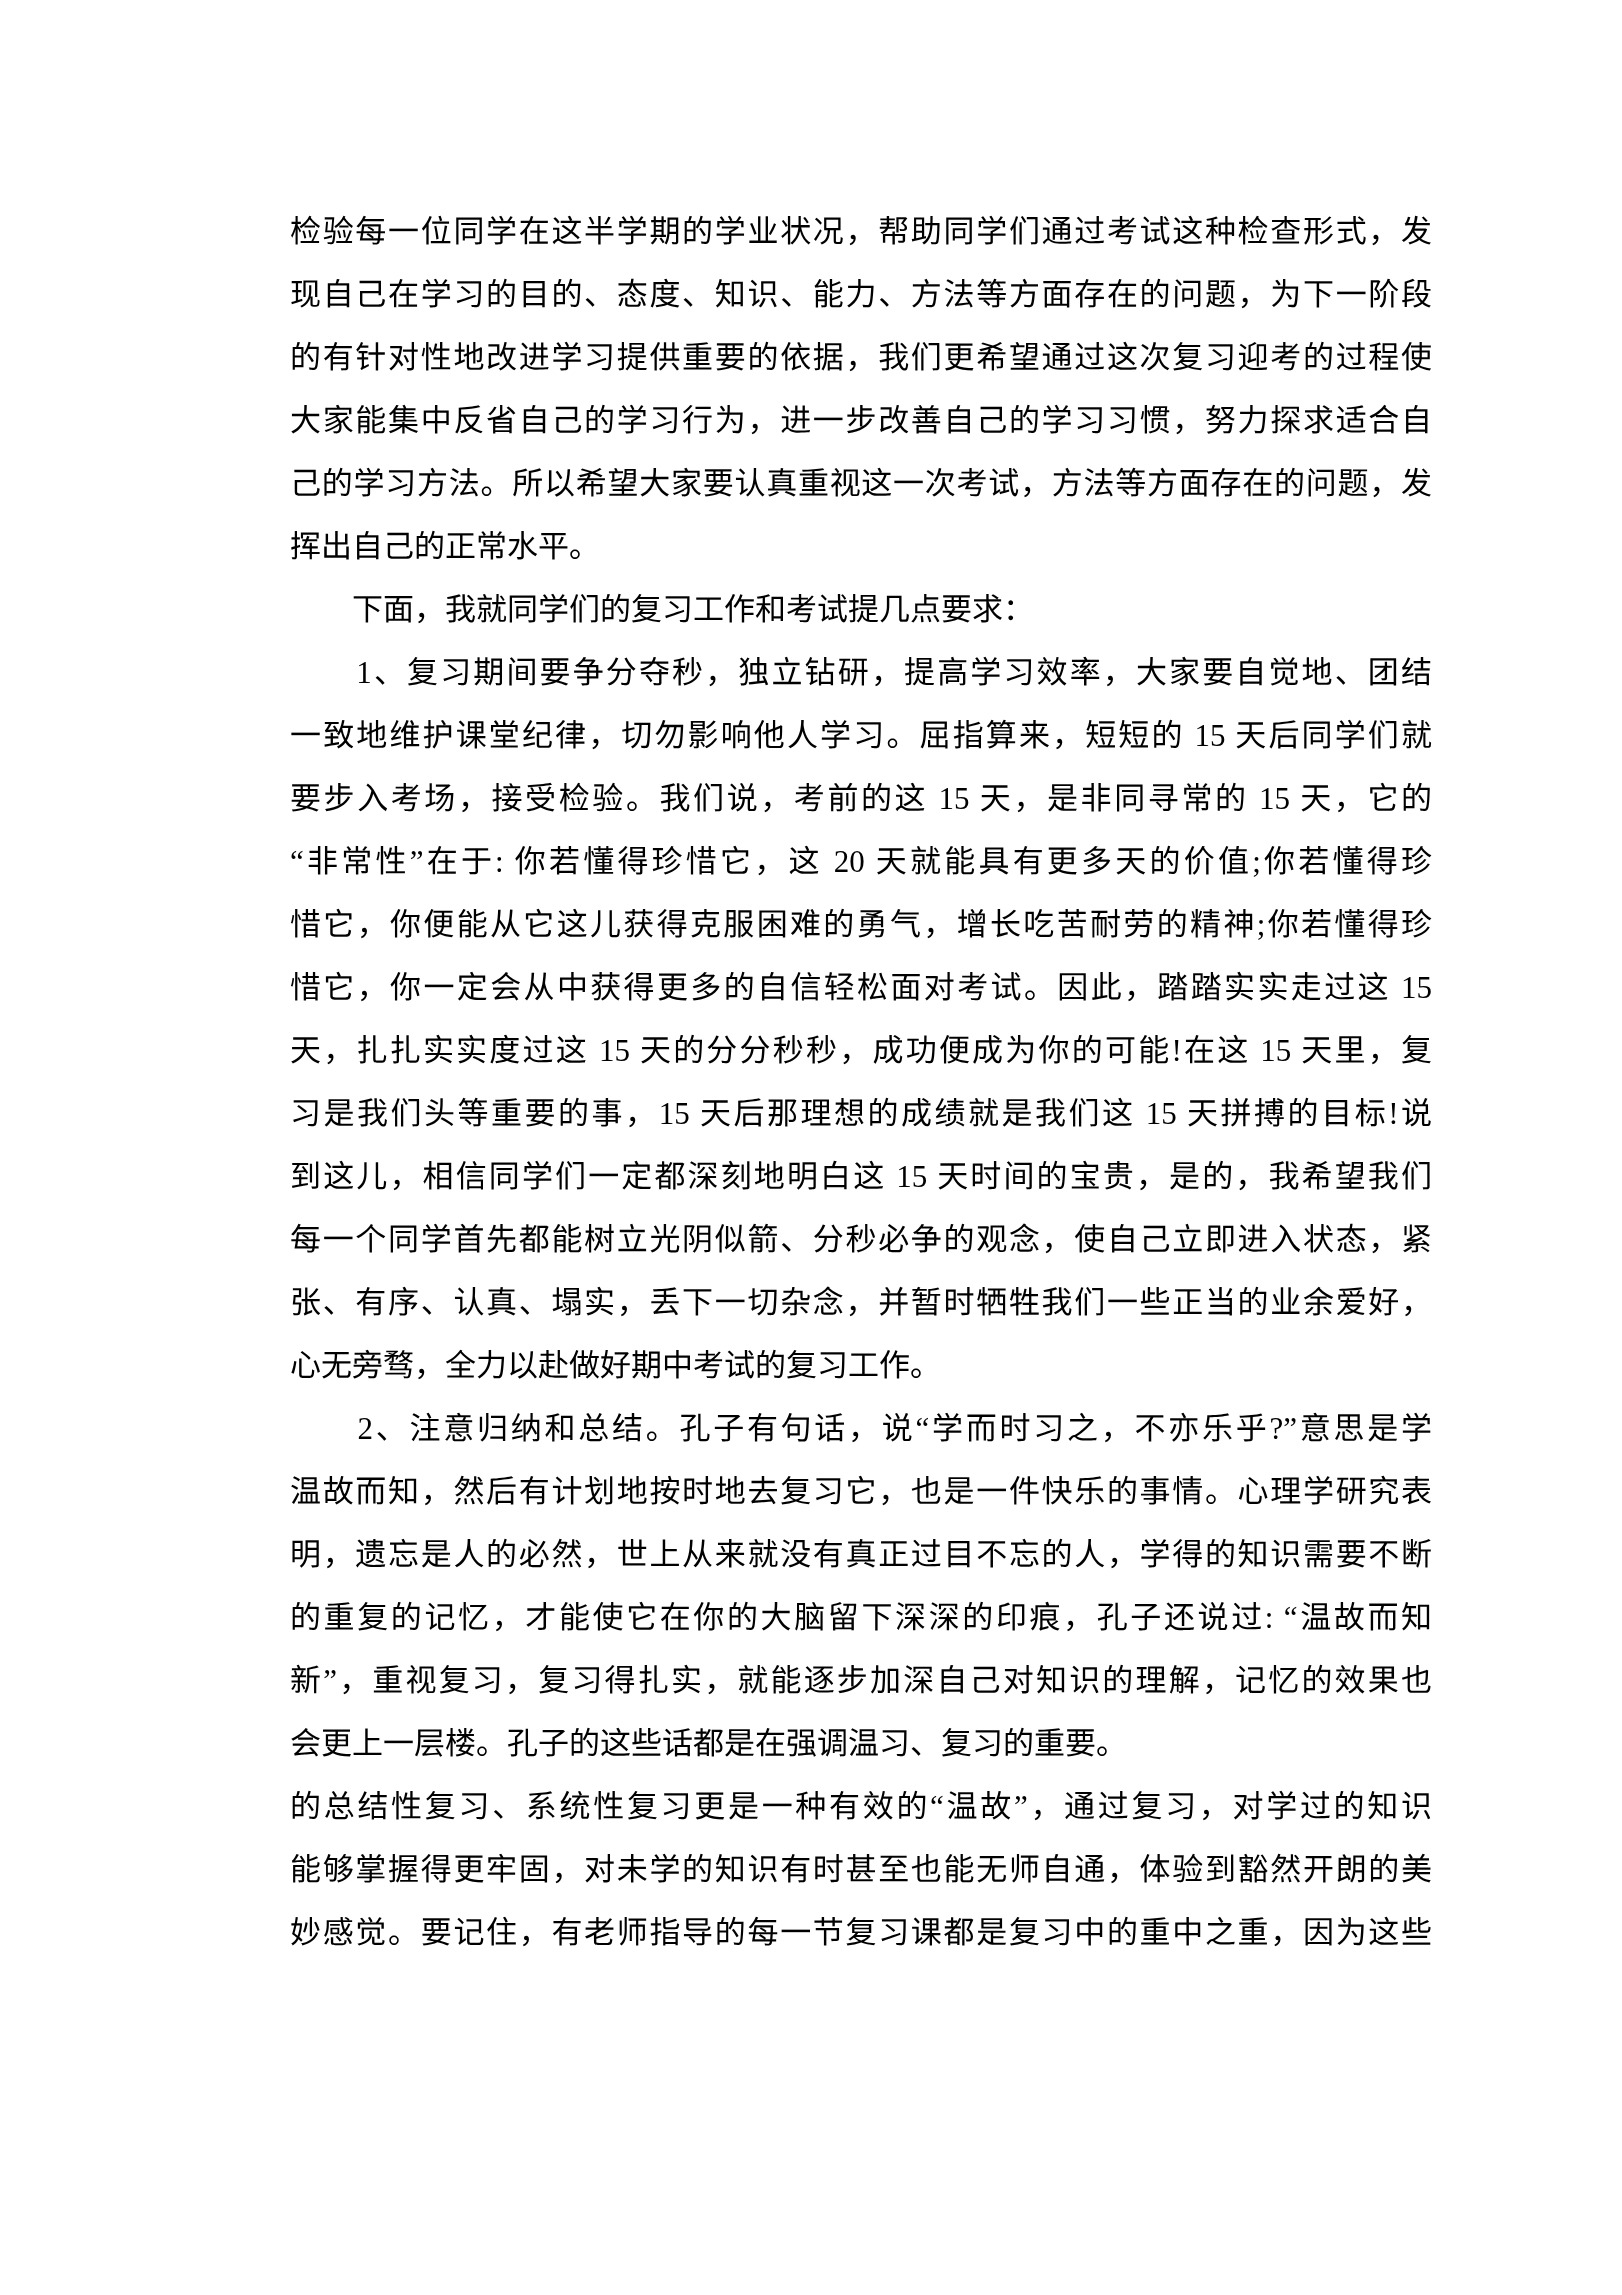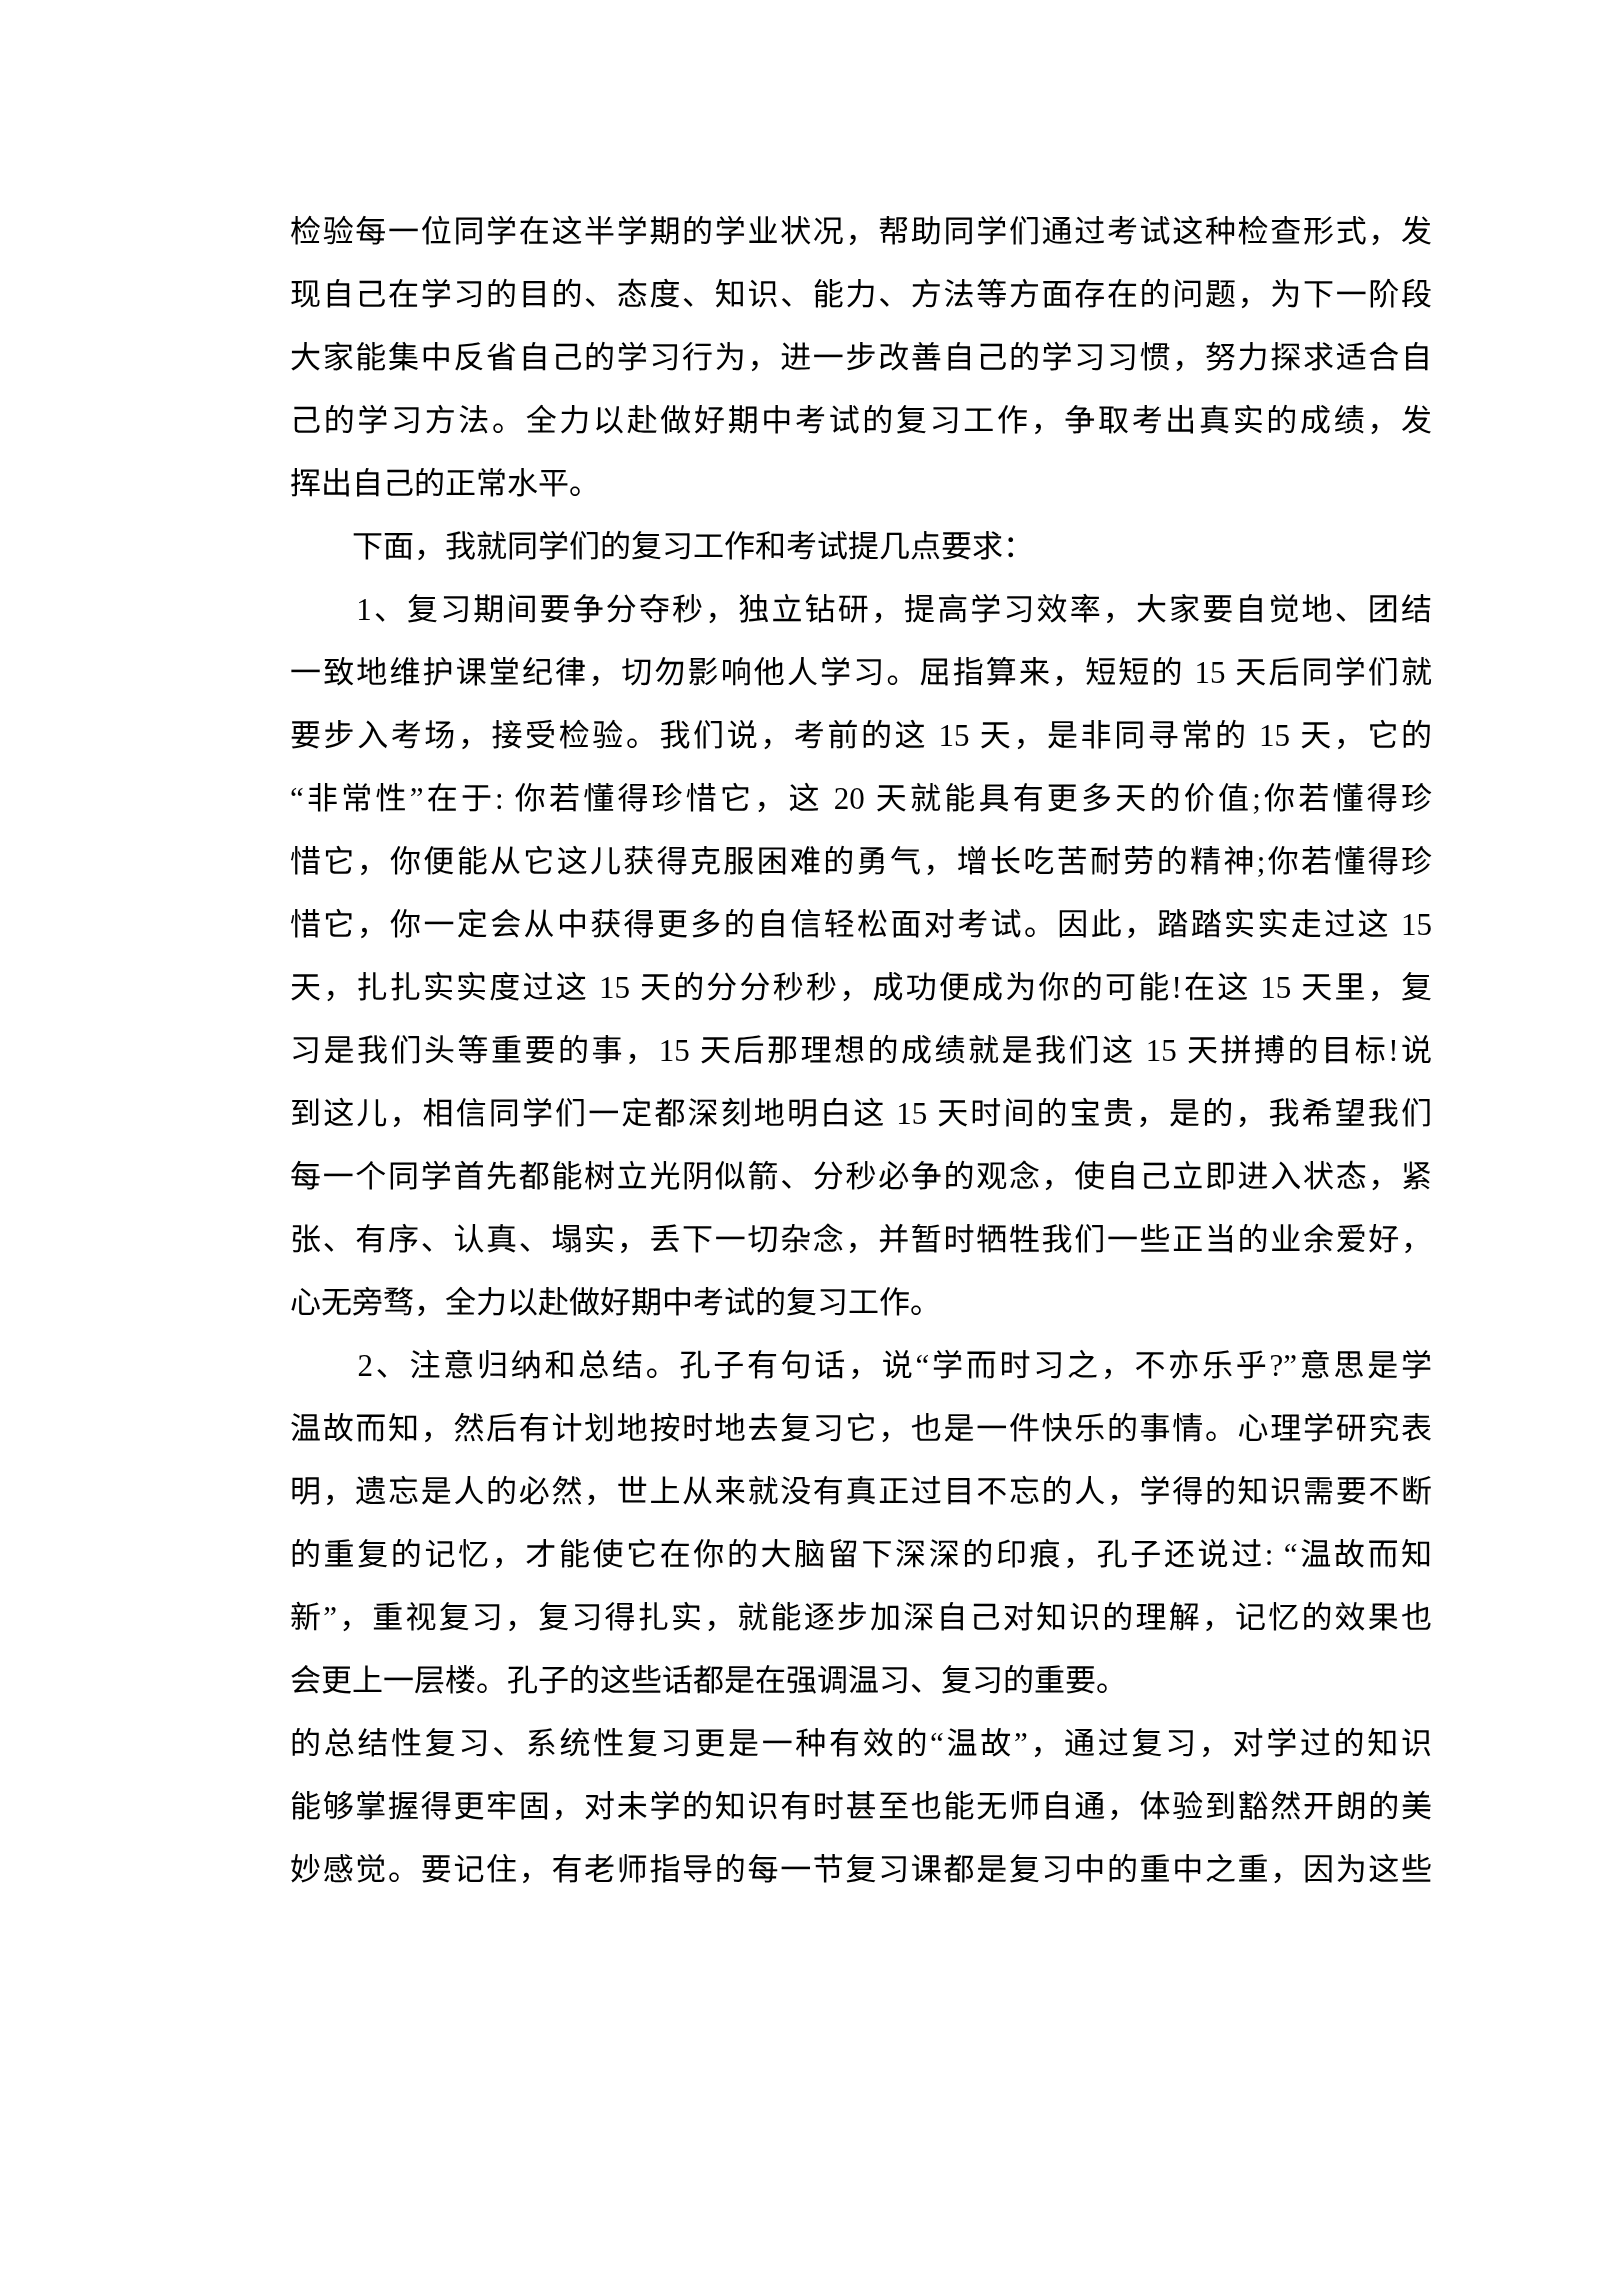--- a/index.html
+++ b/index.html
@@ -37,22 +37,23 @@
   }
 </style>
 </head>
 <body>
 
 <main class="page">
 
   <div class="para">
     <div class="line">检验每一位同学在这半学期的学业状况，帮助同学们通过考试这种检查形式，发</div>
     <div class="line">现自己在学习的目的、态度、知识、能力、方法等方面存在的问题，为下一阶段</div>
+    <div class="line">的有针对性地改进学习提供重要的依据，我们更希望通过这次复习迎考的过程使</div>
     <div class="line">大家能集中反省自己的学习行为，进一步改善自己的学习习惯，努力探求适合自</div>
-    <div class="line">己的学习方法。全力以赴做好期中考试的复习工作，争取考出真实的成绩，发</div>
+    <div class="line">己的学习方法。所以希望大家要认真重视这一次考试，方法等方面存在的问题，发</div>
     <div class="line para-end">挥出自己的正常水平。</div>
   </div>
 
   <div class="para">
     <div class="line para-end">　　下面，我就同学们的复习工作和考试提几点要求：</div>
   </div>
 
   <div class="para">
     <div class="line">　　1、复习期间要争分夺秒，独立钻研，提高学习效率，大家要自觉地、团结</div>
     <div class="line">一致地维护课堂纪律，切勿影响他人学习。屈指算来，短短的 15 天后同学们就</div>

